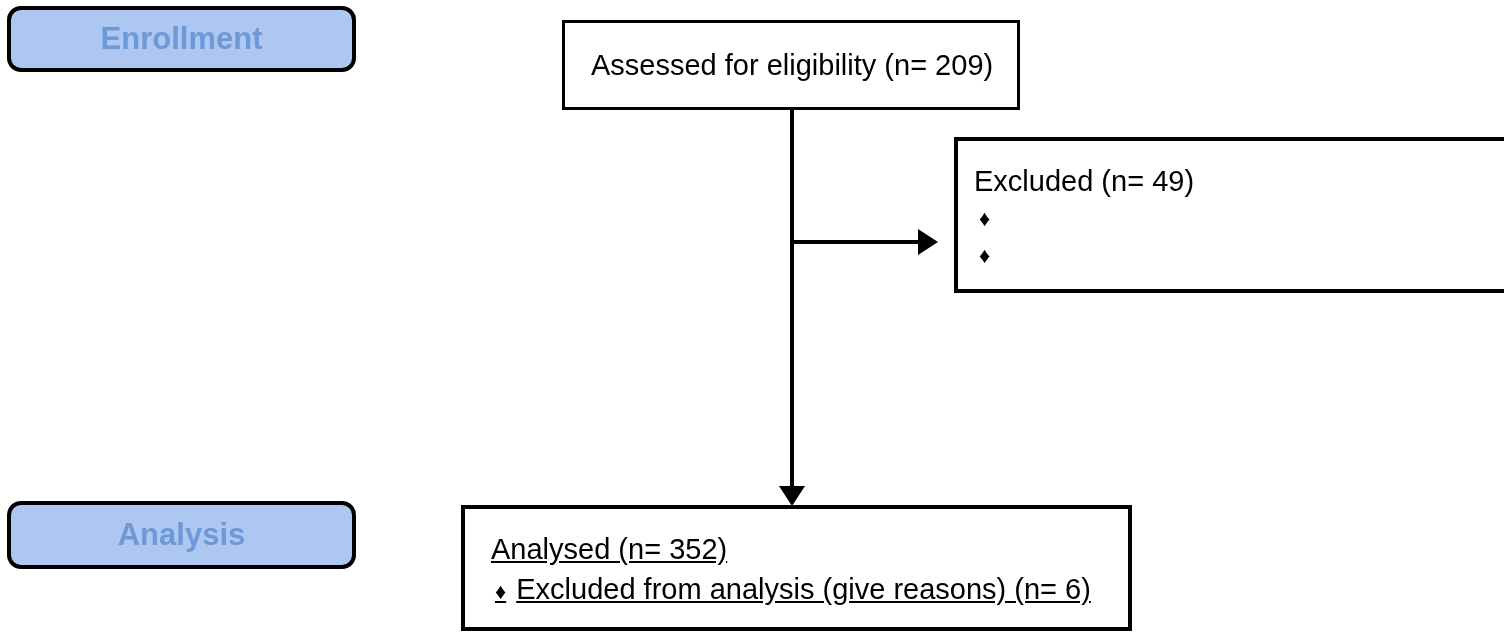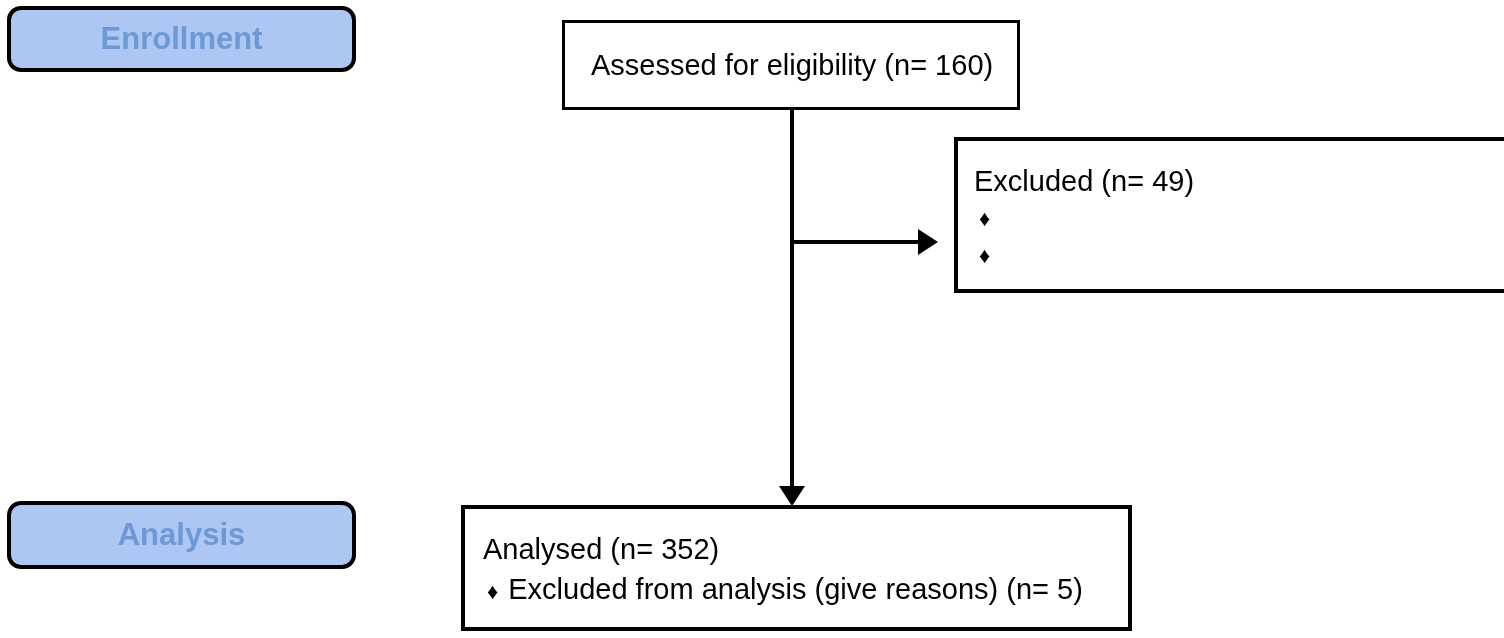--- a/index.html
+++ b/index.html
@@ -49,22 +49,23 @@
     align-items: center;
     padding-left: 26px;
   }
   .box-excluded {
     left: 938px; top: 137px; width: 562px; height: 156px;
     padding: 22px 8px 0 16px;
     margin-left: 16px;
   }
   .box-analysed {
     left: 461px; top: 505px; width: 671px; height: 126px;
-    padding: 20px 8px 0 18px;
+    padding: 20px 8px 0 26px;
     line-height: 40px;
+    text-decoration: underline;
   }
   .bullet-row {
     display: flex;
     align-items: baseline;
   }
   .bullet-row .bullet {
     font-size: 22px;
     margin-left: 5px;
     margin-right: 13px;
     flex: 0 0 auto;
@@ -105,21 +106,21 @@
 <div class="canvas">
 
   <div class="stage stage-enrollment">
     <span>Enrollment</span>
   </div>
   <div class="stage stage-analysis">
     <span>Analysis</span>
   </div>
 
   <div class="flowbox box-assessed">
-    <span>Assessed for eligibility (n= 160)</span>
+    <span>Assessed for eligibility (n= 209)</span>
   </div>
 
   <div class="line vline-main"></div>
   <div class="line hline-branch"></div>
   <div class="arrowhead arrow-down"></div>
   <div class="arrowhead arrow-right"></div>
 
   <div class="flowbox box-excluded">
     <div>Excluded (n= 49)</div>
     <div class="bullet-row">
@@ -127,17 +128,17 @@
     </div>
     <div class="bullet-row">
       <span class="bullet">♦</span>
     </div>
   </div>
 
   <div class="flowbox box-analysed">
     <div>Analysed (n= 352)</div>
     <div class="bullet-row">
       <span class="bullet">♦</span>
-      <span>Excluded from analysis (give reasons) (n= 5)</span>
+      <span>Excluded from analysis (give reasons) (n= 6)</span>
     </div>
   </div>
 
 </div>
 
 </body></html>

